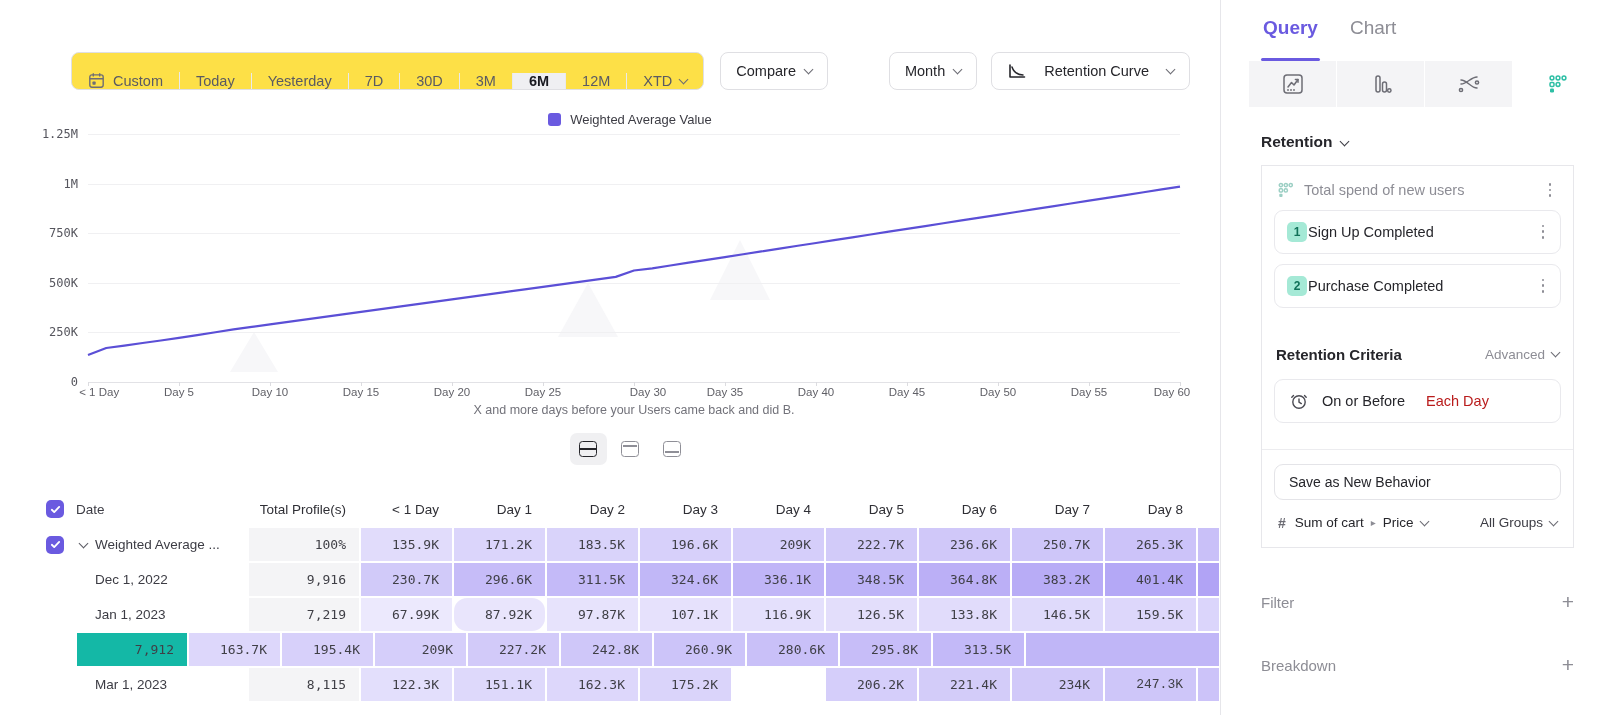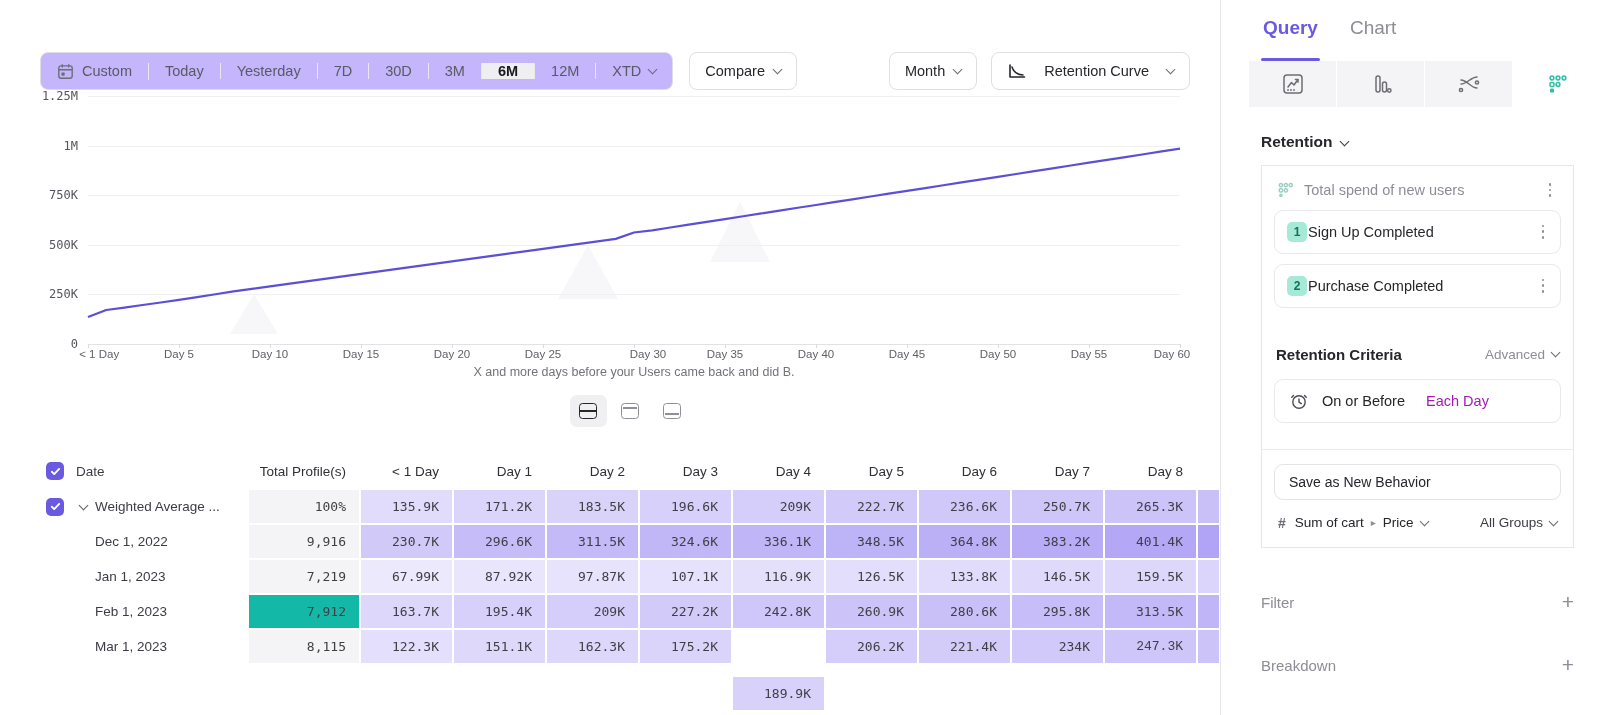--- a/index.html
+++ b/index.html
@@ -7,21 +7,21 @@
   body {
     width:1600px; height:715px; overflow:hidden;
     font-family:"Liberation Sans", sans-serif; color:#26262b; font-size:14px;
   }
   .app { display:flex; width:1600px; height:715px; }
   .main { flex:0 0 1220px; width:1220px; padding-left:40px; }
   .sidebar { flex:1; border-left:1px solid #E6E6EA; padding:10px 26px 0 26px; background:#fff; }
 
   
   .toolbar { display:flex; align-items:center; margin-top:52px; height:38px; padding-right:30px; }
-  .segmented { display:flex; align-items:center; border:1px solid #DFDFE3; border-radius:8px; height:38px; background:#c4b5fd; overflow:hidden; }
+  .segmented { display:flex; align-items:flex-end; border:1px solid #DFDFE3; border-radius:8px; height:38px; background:#fde047; overflow:hidden;margin-left:31px; }
   .seg-item { display:flex; align-items:center; gap:8px; padding:0 16px; font-size:14.5px; color:#5a5a63; border-right:1px solid #E9E9ED; cursor:pointer; white-space:nowrap; }
   .seg-item:last-child { border-right:none; }
   .seg-item.sel { background:#EFEFF2; color:#191920; font-weight:bold; }
   .btn { height:38px; border:1px solid #DFDFE3; border-radius:8px; background:#fff; display:flex; align-items:center; gap:9px; padding:0 15px; font-size:14.5px; color:#26262b; cursor:pointer; }
   .chev { display:inline-block; width:7px; height:7px; border-right:1.6px solid #6b6b73; border-bottom:1.6px solid #6b6b73; transform:rotate(45deg); margin-top:-3px; }
   .chev.dark { border-color:#3c3c44; }
   .spacer { flex:1; }
   .ml16 { margin-left:16px; } .ml14 { margin-left:14px;gap:18px; }
 
   
@@ -81,21 +81,21 @@
   .kebab { display:flex; flex-direction:column; gap:3px; align-items:center; width:18px; padding:3px 0; cursor:pointer; }
   .kebab i { width:2.6px; height:2.6px; border-radius:50%; background:#8d8d95; }
   .event { border:1px solid #E9E9ED; border-radius:9px; height:44px; display:flex; align-items:center; padding:0 8px 0 12px; margin-top:10px; background:#fff; }
   .badge { width:20px; height:20px; border-radius:5px; background:#A5E9D6; color:#117159; font-size:12px; font-weight:bold; display:flex; align-items:center; justify-content:center; }
   .event .lbl { flex:1; margin-left:1px; font-size:14.5px; color:#26262b; font-weight:500; }
   .crit-head { display:flex; align-items:center; margin-top:38px; padding:0 2px; }
   .crit-head .t { flex:1; font-size:15px; font-weight:bold; color:#26262b; }
   .crit-head .adv { display:flex; align-items:center; gap:7px; font-size:13.5px; color:#8d8d95; cursor:pointer; }
   .crit-row { border:1px solid #E9E9ED; border-radius:9px; height:44px; margin-top:16px; display:flex; align-items:center; gap:13px; padding:0 14px; cursor:pointer; }
   .crit-row .cond { font-size:14.5px; color:#26262b; font-weight:500; }
-  .crit-row .freq { font-size:14.5px; color:#a21caf; margin-left:8px; }
+  .crit-row .freq { font-size:14.5px; color:#b91c1c; margin-left:8px; }
   .divider { height:1px; background:#ECECEF; margin:26px -12px 0 -12px; }
   .save-btn { margin-top:14px; border:1px solid #E4E4E8; border-radius:9px; height:36px; display:flex; align-items:center; padding:0 14px; font-size:14px; font-weight:500; color:#26262b; cursor:pointer; background:#fff; }
   .measure { display:flex; align-items:center; gap:9px; padding:15px 4px 16px 4px; font-size:13.5px; }
   .measure .hash { color:#6d6d75; font-weight:bold; font-size:14px; }
   .measure .prop { color:#26262b; cursor:pointer; display:flex; align-items:center; gap:7px; }
   .measure .sep { color:#8d8d95; font-size:10px; }
   .measure .grp { margin-left:auto; color:#3c3c44; display:flex; align-items:center; gap:7px; cursor:pointer; }
   .side-section { display:flex; align-items:center; margin:46px 0 0 14px; }
   .side-section .lbl { flex:1; font-size:15px; color:#8d8d95; }
   .plus { font-size:21px; color:#8d8d95; font-weight:400; line-height:16px; cursor:pointer; }
@@ -155,20 +155,24 @@
       <div class="btn ml14">
         <svg width="19" height="17" viewBox="0 0 19 17" fill="none" stroke="#26262b" stroke-width="1.6" stroke-linecap="round" stroke-linejoin="round">
           <path d="M3 2 L3 14 L17.5 14"></path>
           <path d="M5 4 Q7.5 11.5 16 12" stroke-width="1.5"></path>
         </svg>
         <span>Retention Curve</span>
         <span class="chev"></span>
       </div>
     </div>
 
+    <div class="legend">
+      <span class="sw" style="background: rgb(106, 90, 224);"></span>
+      <span>Weighted Average Value</span>
+    </div>
 
     <div class="chart">
       <div class="yaxis">
           <span style="top: 100%;">0</span>
           <span style="top: 80%;">250K</span>
           <span style="top: 60%;">500K</span>
           <span style="top: 40%;">750K</span>
           <span style="top: 20%;">1M</span>
           <span style="top: 0%;">1.25M</span>
         </div>
@@ -343,21 +347,21 @@
         <div class="trow">
           <div class="c-check"></div>
           <div class="c-date date-ind">Jan 1, 2023</div>
           <div class="vcell c-total">
             <div class="fill" style="background: rgb(244, 244, 246);">7,219</div>
           </div>
           <div class="vcell c-day">
             <div class="fill" style="background: rgba(111, 87, 237, 0.13);">67.99K</div>
           </div>
           <div class="vcell c-day">
-            <div class="fill" style="background: rgba(111, 87, 237, 0.153);">87.92K</div>
+            <div class="fill" style="background: rgba(111, 87, 237, 0.153); border-radius: 13px;">87.92K</div>
           </div>
           <div class="vcell c-day">
             <div class="fill" style="background: rgba(111, 87, 237, 0.165);">97.87K</div>
           </div>
           <div class="vcell c-day">
             <div class="fill" style="background: rgba(111, 87, 237, 0.176);">107.1K</div>
           </div>
           <div class="vcell c-day">
             <div class="fill" style="background: rgba(111, 87, 237, 0.184);">116.9K</div>
           </div>
@@ -372,21 +376,20 @@
           </div>
           <div class="vcell c-day">
             <div class="fill" style="background: rgba(111, 87, 237, 0.235);">159.5K</div>
           </div>
           <div class="vcell c-sliver">
             <div class="fill" style="background: rgba(111, 87, 237, 0.247);"></div>
           </div>
         </div>
         <div class="trow">
           <div class="c-check"></div>
-          <div class="c-date date-ind">Feb 1, 2023</div>
           <div class="vcell c-total">
             <div class="fill" style="background: #14b8a6;">7,912</div>
           </div>
           <div class="vcell c-day">
             <div class="fill" style="background: rgba(111, 87, 237, 0.24);">163.7K</div>
           </div>
           <div class="vcell c-day">
             <div class="fill" style="background: rgba(111, 87, 237, 0.28);">195.4K</div>
           </div>
           <div class="vcell c-day">

